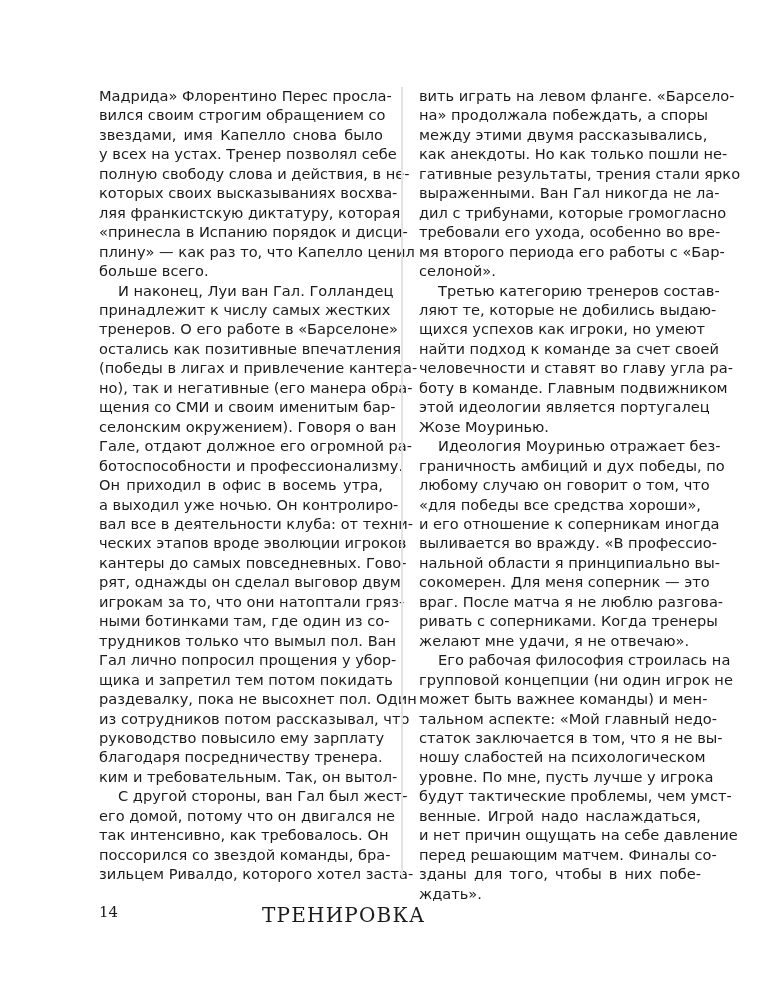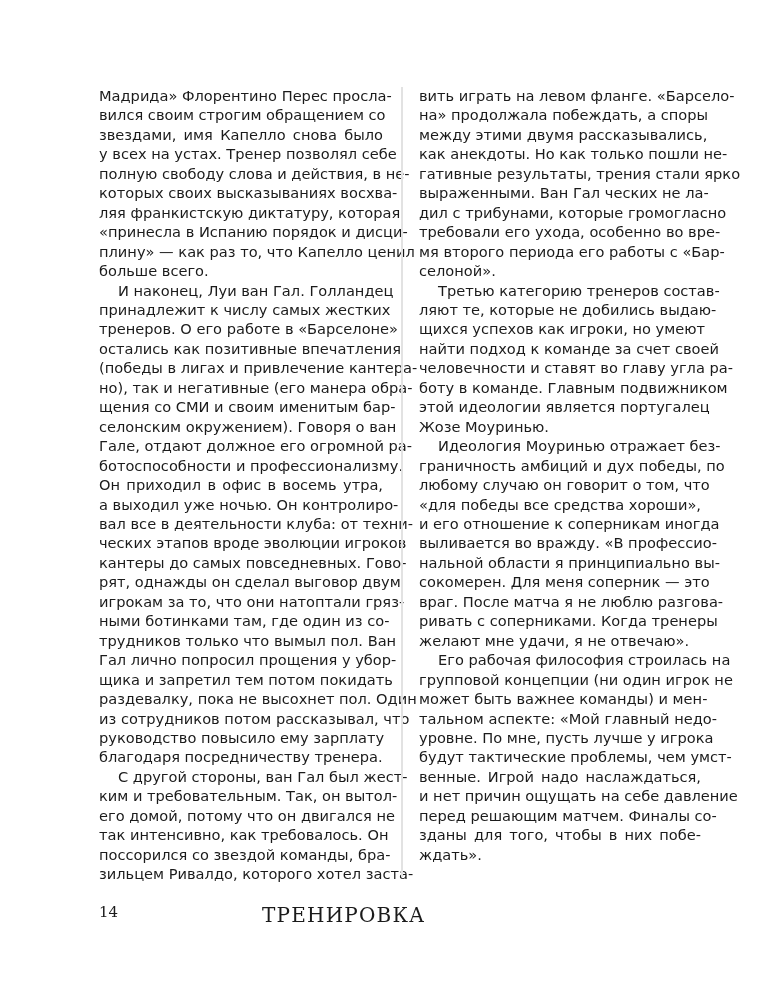--- a/index.html
+++ b/index.html
@@ -71,37 +71,37 @@
         <span class="line">ными ботинками там, где один из со-</span>
         <span class="line">трудников только что вымыл пол. Ван</span>
         <span class="line">Гал лично попросил прощения у убор-</span>
         <span class="line">щика и запретил тем потом покидать</span>
         <span class="line">раздевалку, пока не высохнет пол. Один</span>
         <span class="line">из сотрудников потом рассказывал, что</span>
         <span class="line">руководство повысило ему зарплату</span>
         <span class="line last">благодаря посредничеству тренера.</span>
       </p>
       <p>
+        <span class="line">ким и требовательным. Так, он вытол-</span>
         <span class="line" style="text-indent: 19px;">С другой стороны, ван Гал был жест-</span>
-        <span class="line">ким и требовательным. Так, он вытол-</span>
         <span class="line">его домой, потому что он двигался не</span>
         <span class="line">так интенсивно, как требовалось. Он</span>
         <span class="line">поссорился со звездой команды, бра-</span>
         <span class="line last">зильцем Ривалдо, которого хотел заста-</span>
       </p>
     </div>
   <div class="separator"></div>
   <div class="col col-right" id="col-right">
       <p>
         <span class="line">вить играть на левом фланге. «Барсело-</span>
         <span class="line">на» продолжала побеждать, а споры</span>
         <span class="line">между этими двумя рассказывались,</span>
         <span class="line">как анекдоты. Но как только пошли не-</span>
         <span class="line">гативные результаты, трения стали ярко</span>
-        <span class="line">выраженными. Ван Гал ческих не ла-</span>
+        <span class="line">выраженными. Ван Гал никогда не ла-</span>
         <span class="line">дил с трибунами, которые громогласно</span>
         <span class="line">требовали его ухода, особенно во вре-</span>
         <span class="line">мя второго периода его работы с «Бар-</span>
         <span class="line last">селоной».</span>
       </p>
       <p>
         <span class="line" style="text-indent: 19px;">Третью категорию тренеров состав-</span>
         <span class="line">ляют те, которые не добились выдаю-</span>
         <span class="line">щихся успехов как игроки, но умеют</span>
         <span class="line">найти подход к команде за счет своей</span>
@@ -121,20 +121,22 @@
         <span class="line">сокомерен. Для меня соперник — это</span>
         <span class="line">враг. После матча я не люблю разгова-</span>
         <span class="line">ривать с соперниками. Когда тренеры</span>
         <span class="line last">желают мне удачи, я не отвечаю».</span>
       </p>
       <p>
         <span class="line" style="text-indent: 19px;">Его рабочая философия строилась на</span>
         <span class="line">групповой концепции (ни один игрок не</span>
         <span class="line">может быть важнее команды) и мен-</span>
         <span class="line">тальном аспекте: «Мой главный недо-</span>
+        <span class="line">статок заключается в том, что я не вы-</span>
+        <span class="line">ношу слабостей на психологическом</span>
         <span class="line">уровне. По мне, пусть лучше у игрока</span>
         <span class="line">будут тактические проблемы, чем умст-</span>
         <span class="line">венные. Игрой надо наслаждаться,</span>
         <span class="line">и нет причин ощущать на себе давление</span>
         <span class="line">перед решающим матчем. Финалы со-</span>
         <span class="line">зданы для того, чтобы в них побе-</span>
         <span class="line last">ждать».</span>
       </p>
     </div>
   <div class="footer-num">14</div>

